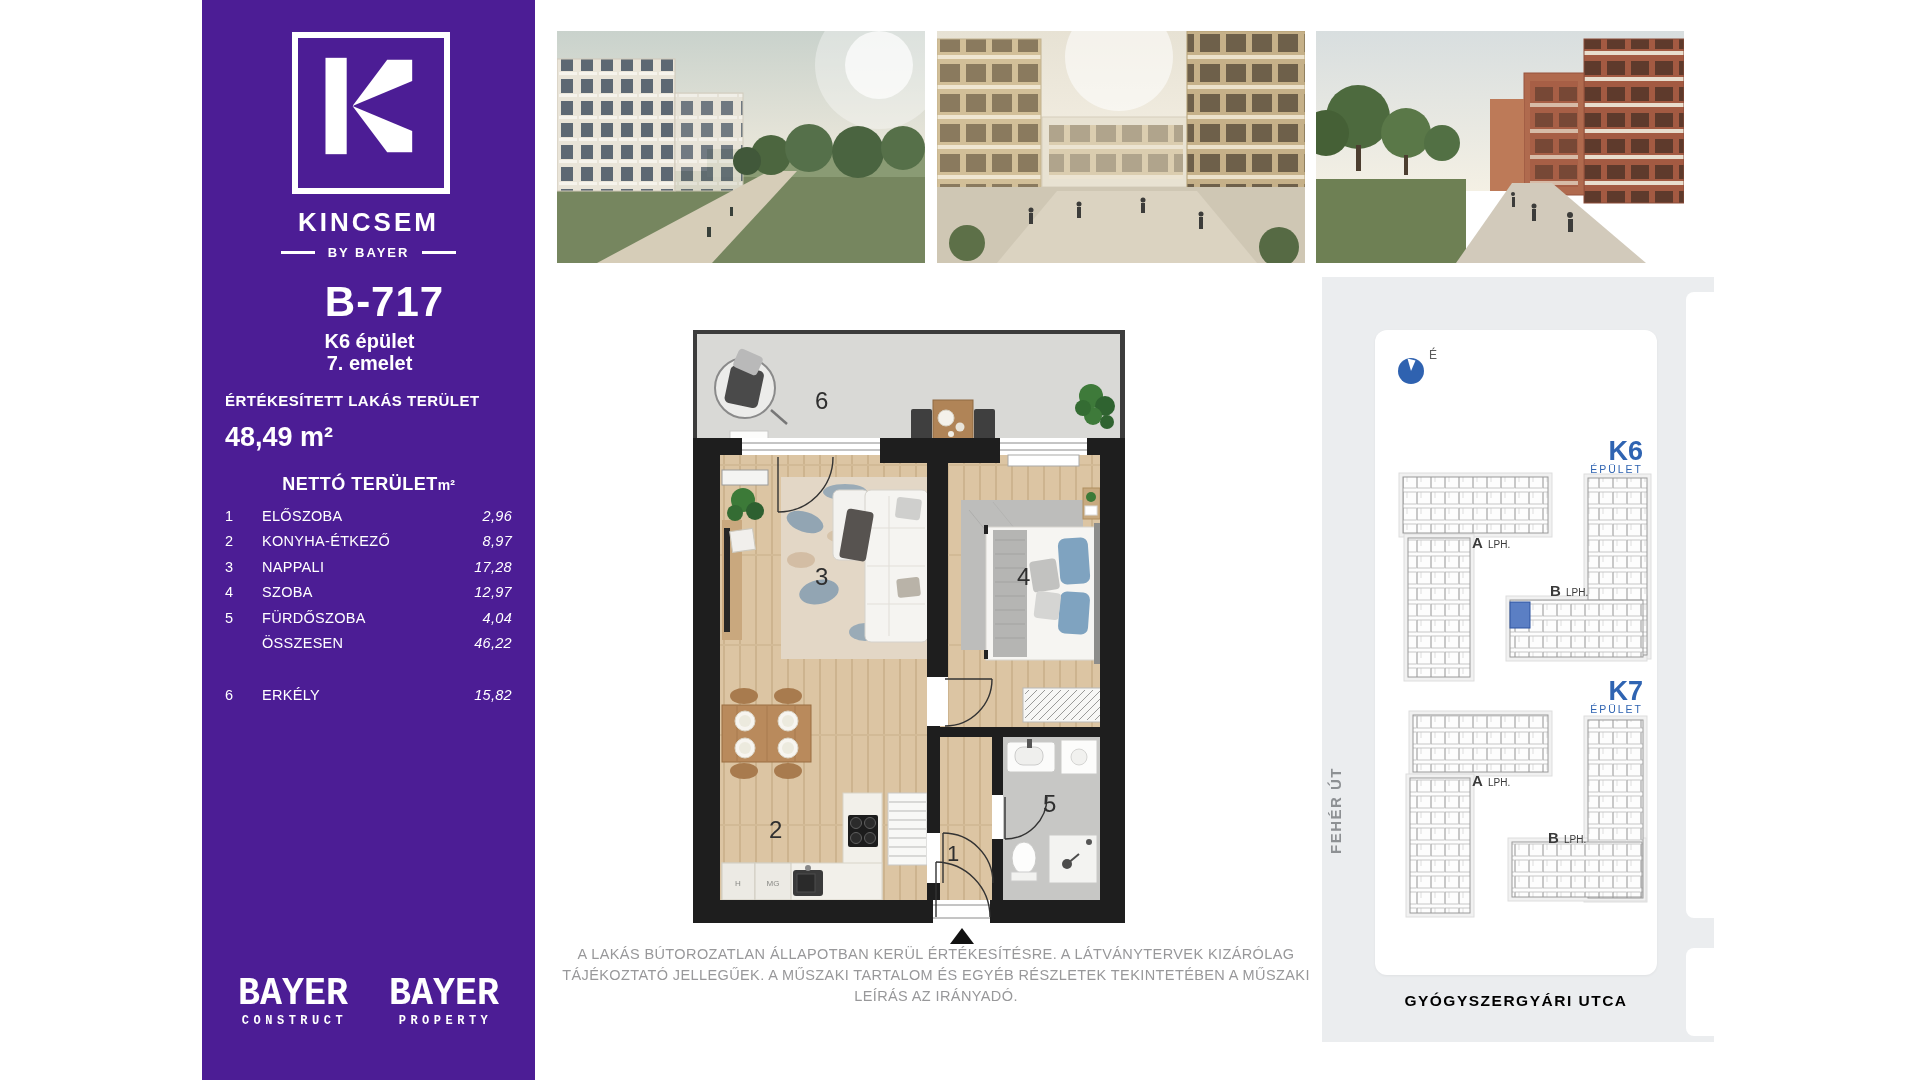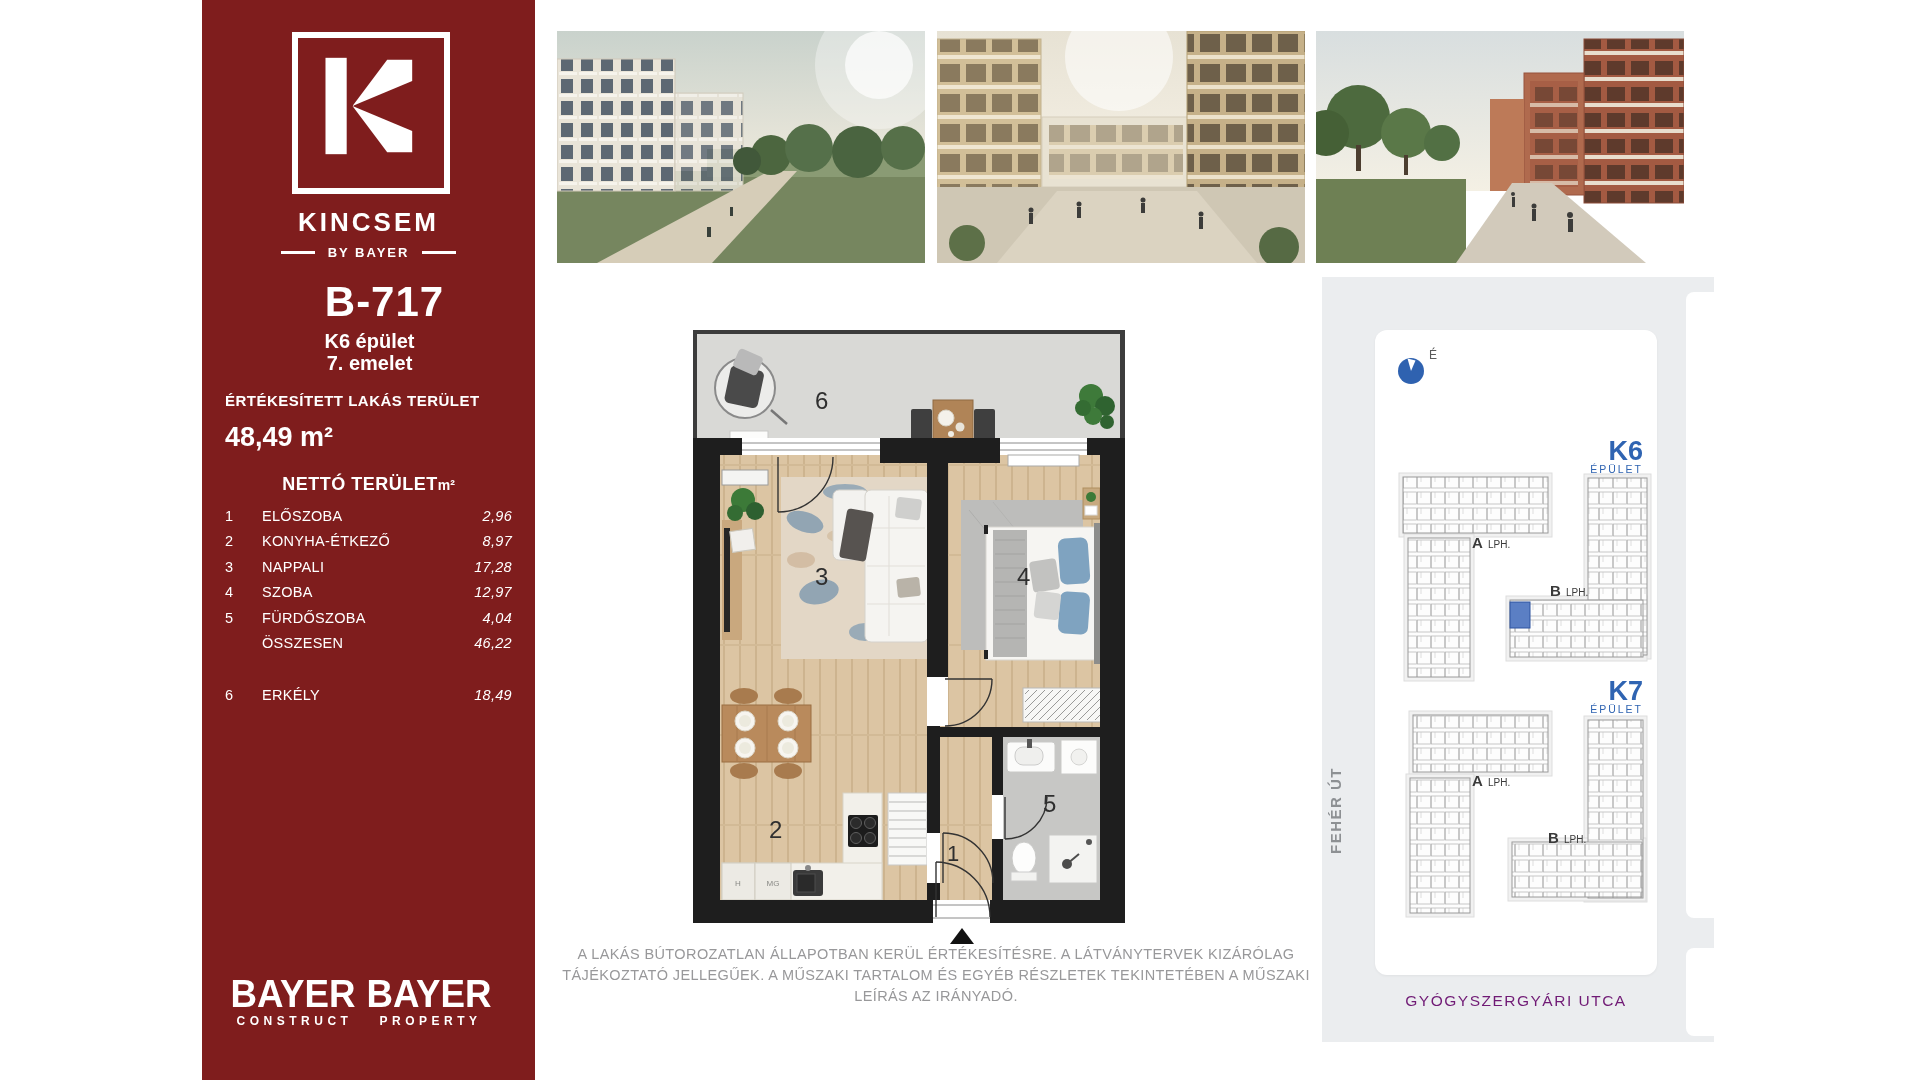--- a/index.html
+++ b/index.html
@@ -1,19 +1,19 @@
 <!DOCTYPE html>
 <html><head>
 <meta charset="utf-8">
 <style>
   html,body{margin:0;padding:0;background:#fff;}
   .page{position:relative;width:1920px;height:1080px;background:#ffffff;overflow:hidden;
         font-family:"Liberation Sans",sans-serif;}
   
-  .sidebar{position:absolute;left:202px;top:0;width:333px;height:1080px;background:#7f1d1d;color:#fff;}
+  .sidebar{position:absolute;left:202px;top:0;width:333px;height:1080px;background:#4c1d95;color:#fff;}
   .logo-box{position:absolute;left:90px;top:32px;width:146px;height:150px;border:6px solid #fff;}
   .logo-box svg{position:absolute;left:14px;top:14px;}
   .brand-name{position:absolute;left:0;top:207px;width:100%;text-align:center;
               font-size:26px;font-weight:bold;letter-spacing:3px;}
   .brand-byline{position:absolute;left:0;top:245px;width:100%;display:flex;align-items:center;
                justify-content:center;gap:13px;font-size:13px;font-weight:bold;letter-spacing:2px;}
   .brand-byline .dash{width:34px;height:3px;background:#fff;}
   .unit-id{position:absolute;left:16px;top:278px;width:100%;text-align:center;
            font-size:42px;font-weight:bold;letter-spacing:1px;}
   .bld-floor{position:absolute;left:1px;top:330px;width:100%;text-align:center;
@@ -23,21 +23,21 @@
   .net-head{position:absolute;left:23px;right:23px;top:474px;display:flex;
             justify-content:center;align-items:baseline;font-weight:bold;}
   .net-head .t{font-size:18px;letter-spacing:.5px;}
   .net-head .u{font-size:14px;}
   .area-table{position:absolute;left:23px;right:23px;top:503px;font-size:14.5px;letter-spacing:.3px;}
   .area-row{display:flex;height:25.5px;align-items:center;}
   .area-row .n{width:37px;}
   .area-row .l{flex:1;}
   .area-row .v{text-align:right;font-style:italic;}
   .area-row.gap{margin-top:26px;}
-  .logos{position:absolute;left:23px;top:977px;display:flex;}
+  .logos{position:absolute;left:23px;top:977px;display:flex;gap:15px;font-family:Liberation Mono, monospace;}
   .logo-block{width:136px;text-align:center;}
   .logo-block .big{font-size:36px;font-weight:900;letter-spacing:0px;transform:scale(1.02,1.08);line-height:34px;}
   .logo-block .sub{font-size:12px;font-weight:bold;letter-spacing:4.5px;margin-top:3px;margin-left:3px;}
   
   .photo{position:absolute;top:31px;width:368px;height:232px;overflow:hidden;}
   .photo svg{display:block;}
   .photo.p1{left:557px;} .photo.p2{left:937px;} .photo.p3{left:1316px;}
   
   .floorplan{position:absolute;left:693px;top:330px;width:432px;height:620px;}
   
@@ -45,22 +45,22 @@
               color:#98989a;font-size:14.5px;line-height:21px;font-weight:500;letter-spacing:.4px;}
   
   .site-panel{position:absolute;left:1322px;top:277px;width:392px;height:765px;background:#ebedef;}
   .site-card{position:absolute;left:53px;top:53px;width:282px;height:645px;background:#fff;border-radius:12px;
              box-shadow:0 1px 3px rgba(0,0,0,.05);}
   .side-strip{position:absolute;left:364px;background:#fff;width:28px;border-radius:8px 0 0 8px;}
   .strip-a{top:15px;height:626px;}
   .strip-b{top:671px;height:88px;}
   .street-left{position:absolute;left:-42px;top:525px;width:110px;text-align:center;color:#8d9093;
                font-size:15px;font-weight:bold;letter-spacing:1.5px;transform:rotate(-90deg);}
-  .street-bottom{position:absolute;left:53px;top:715px;width:282px;text-align:center;color:#701a75;
-                 font-size:15.5px;font-weight:normal;letter-spacing:1.5px;}
+  .street-bottom{position:absolute;left:53px;top:715px;width:282px;text-align:center;color:#000000;
+                 font-size:15.5px;font-weight:bold;letter-spacing:1.5px;}
 </style>
 </head>
 <body>
 
 <div class="page">
 
   <div class="sidebar">
     <div class="logo-box">
       <svg width="106" height="108" viewBox="0 0 110 104">
         <rect x="14" y="2" width="22" height="100" fill="#ffffff"></rect>
@@ -112,21 +112,21 @@
         <span class="v">4,04</span>
       </div>
       <div class="area-row">
         <span class="n"></span>
         <span class="l">ÖSSZESEN</span>
         <span class="v">46,22</span>
       </div>
       <div class="area-row gap">
         <span class="n">6</span>
         <span class="l">ERKÉLY</span>
-        <span class="v">18,49</span>
+        <span class="v">15,82</span>
       </div>
     </div>
     <div class="logos">
       <div class="logo-block">
         <div class="big">BAYER</div>
         <div class="sub">CONSTRUCT</div>
       </div>
       <div class="logo-block">
         <div class="big">BAYER</div>
         <div class="sub">PROPERTY</div>

